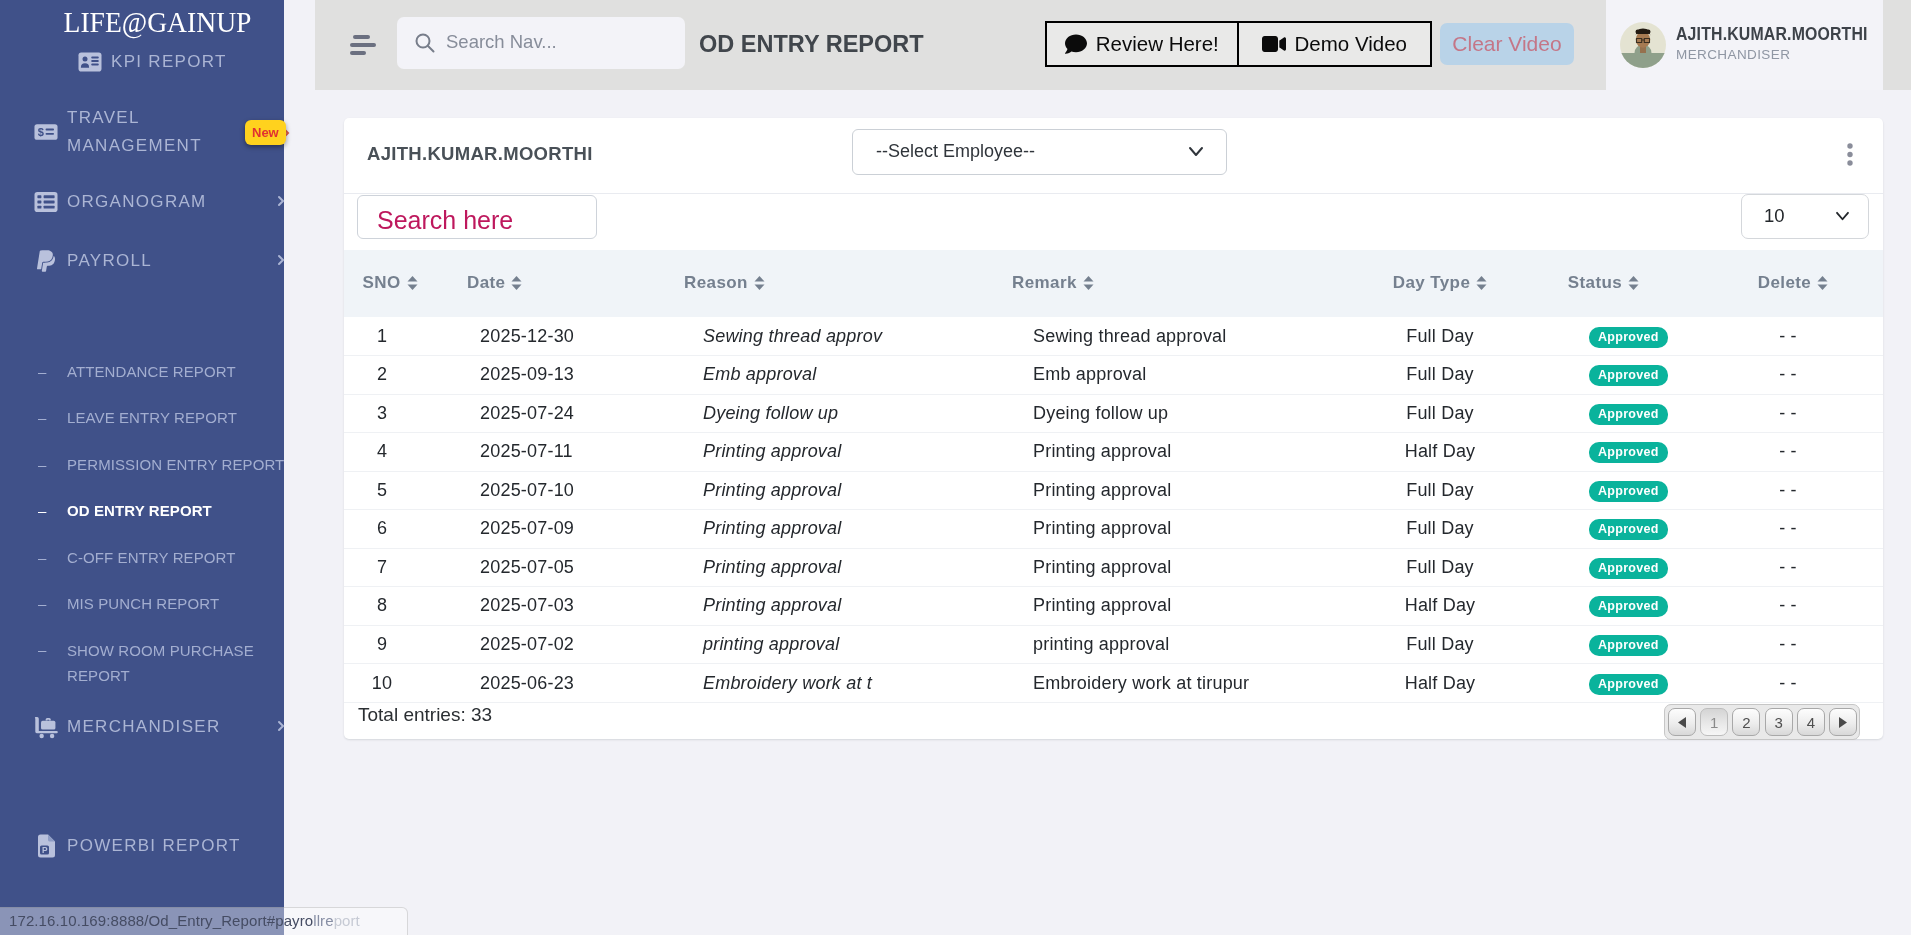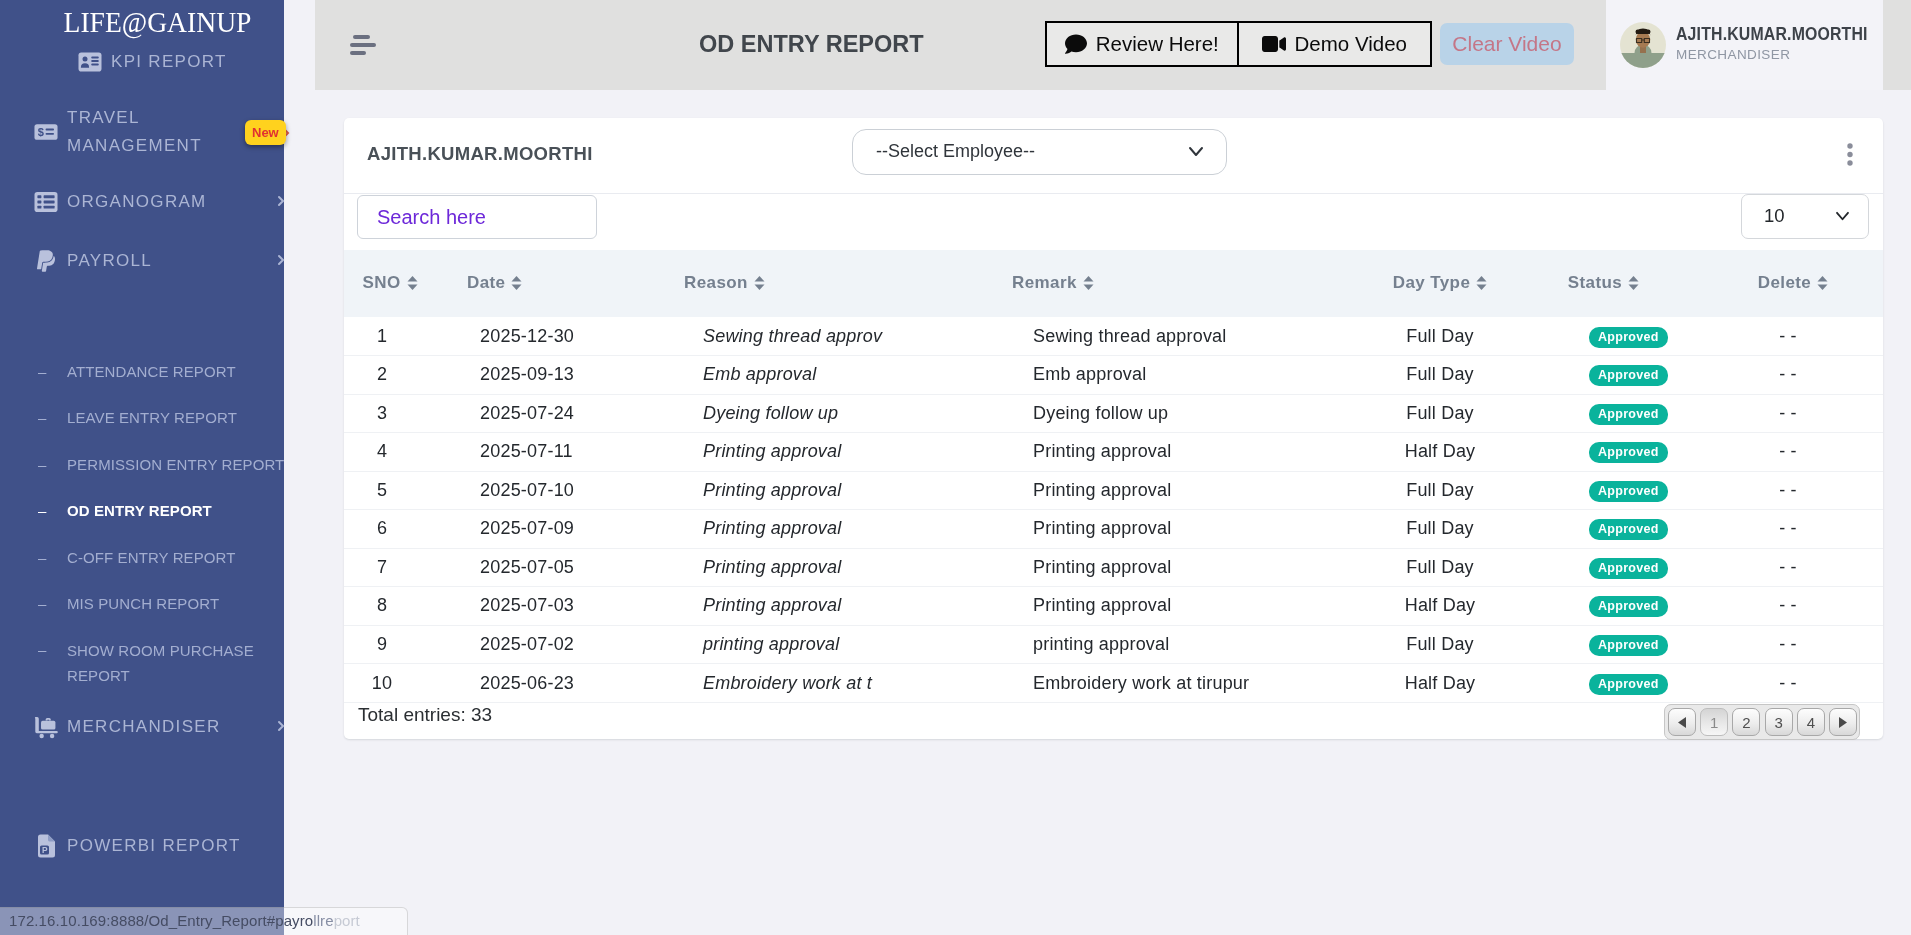--- a/index.html
+++ b/index.html
@@ -34,26 +34,26 @@
 #btngroup .cell:first-child { border-right:2px solid #000; }
 #clearcache { position:absolute; left:1440px; top:23px; width:134px; height:42px; background:#b9d3e8; border-radius:7px; color:#c47687; font-size:21px; display:flex; align-items:center; justify-content:center; }
 #userpanel { position:absolute; left:1606px; top:0; width:277px; height:90px; background:#f3f3f8; }
 #avatar { position:absolute; left:14px; top:22px; width:46px; height:46px; border-radius:50%; overflow:hidden; }
 #uname { position:absolute; left:70px; top:24px; font-size:18px; font-weight:bold; color:#3d4249; letter-spacing:0.2px; transform:scaleX(0.88); transform-origin:0 0; }
 #urole { position:absolute; left:70px; top:47px; font-size:13.5px; color:#8f96a3; letter-spacing:0.4px; }
 
 
 #card { position:absolute; left:344px; top:118px; width:1539px; height:621px; background:#ffffff; border-radius:5px; box-shadow:0 1px 2px rgba(56,65,74,.15); }
 #cardname { position:absolute; left:23px; top:25px; font-size:18.5px; font-weight:bold; color:#495057; letter-spacing:0.3px; }
-#empselect { position:absolute; left:508px; top:11px; width:375px; height:46px; border:1px solid #cbd0d6; border-radius:14px; }
+#empselect { position:absolute; left:508px; top:11px; width:375px; height:46px; border:1px solid #cbd0d6; border-radius:6px; }
 #empselect .txt { position:absolute; left:23px; top:11px; font-size:18px; color:#30353b; }
 #dots { position:absolute; left:1502px; top:24px; width:8px; height:26px; }
 #divider1 { position:absolute; left:0; top:75px; width:1539px; height:1px; background:#e9ebf0; }
 #searchhere { position:absolute; left:13px; top:77px; width:240px; height:44px; border:1px solid #ced3da; border-radius:6px; background:#fff; }
-#searchhere .ph { position:absolute; left:19px; top:10px; font-size:20px; color:#6d28d9; }
+#searchhere .ph { position:absolute; left:19px; top:10px; font-size:25px; color:#be185d; }
 #pagesel { position:absolute; left:1397px; top:76px; width:128px; height:45px; border:1px solid #d4d7db; border-radius:7px; background:#fff; }
 #pagesel .txt { position:absolute; left:22px; top:10px; font-size:18.5px; color:#23272b; }
 
 
 table { border-collapse:collapse; position:absolute; left:0; top:132px; width:1539px; table-layout:fixed; }
 th { background:#f0f4f8; height:67px; font-size:17px; font-weight:bold; color:#75808f; text-align:left; letter-spacing:0.4px; }
 td { height:38.5px; font-size:18px; color:#24282d; border-top:1px solid #eff1f4; letter-spacing:0.2px; }
 tr.first td { border-top:none; }
 th.c, td.c { text-align:center; }
 th.sno { padding-left:16px; }
@@ -197,20 +197,27 @@
       <span class="lbl">POWERBI REPORT</span>
     </div>
   </div>
 
   <div id="topbar"></div>
   <div id="burger">
     <div style="left:3px;top:0;width:17px;"></div>
     <div style="left:0;top:8px;width:26px;"></div>
     <div style="left:0;top:16px;width:16px;"></div>
   </div>
+  <div id="searchpill">
+    <span class="mag"><svg width="24" height="24" viewBox="0 0 24 24">
+          <circle cx="10" cy="10" r="6.5" stroke="#777d8a" stroke-width="2" fill="none"></circle>
+          <line x1="15" y1="15" x2="20.5" y2="20.5" stroke="#777d8a" stroke-width="2" stroke-linecap="round"></line>
+        </svg></span>
+    <span class="ph">Search Nav...</span>
+  </div>
   <div id="pagetitle">OD ENTRY REPORT</div>
   <div id="btngroup">
     <div class="cell"><svg width="22" height="22" viewBox="0 0 512 512" style="margin-right:9px;">
           <path fill="#0b0b0b" d="M256 32C114.6 32 0 125.1 0 240c0 49.6 21.4 95 57 130.7C44.5 421.1 2.7 466 2.2 466.5c-2.2 2.3-2.8 5.7-1.5 8.7S4.8 480 8 480c66.3 0 116-31.8 140.6-51.4c32.7 12.3 69 19.4 107.4 19.4c141.4 0 256-93.1 256-208S397.4 32 256 32z"></path>
         </svg>Review Here!</div>
     <div class="cell"><svg width="24" height="22" viewBox="0 0 576 512" style="margin-right:9px;">
           <path fill="#0b0b0b" d="M0 128C0 92.7 28.7 64 64 64l256 0c35.3 0 64 28.7 64 64l0 256c0 35.3-28.7 64-64 64L64 448c-35.3 0-64-28.7-64-64L0 128zM559.1 99.8c10.4 5.6 16.9 16.4 16.9 28.2l0 256c0 11.8-6.5 22.6-16.9 28.2s-23 5-32.9-1.6l-96-64L416 337.1l0-17.1 0-128 0-17.1 14.2-9.5 96-64c9.8-6.5 22.4-7.2 32.9-1.6z"></path>
         </svg>Demo Video</div>
   </div>
   <div id="clearcache">Clear Video</div>

